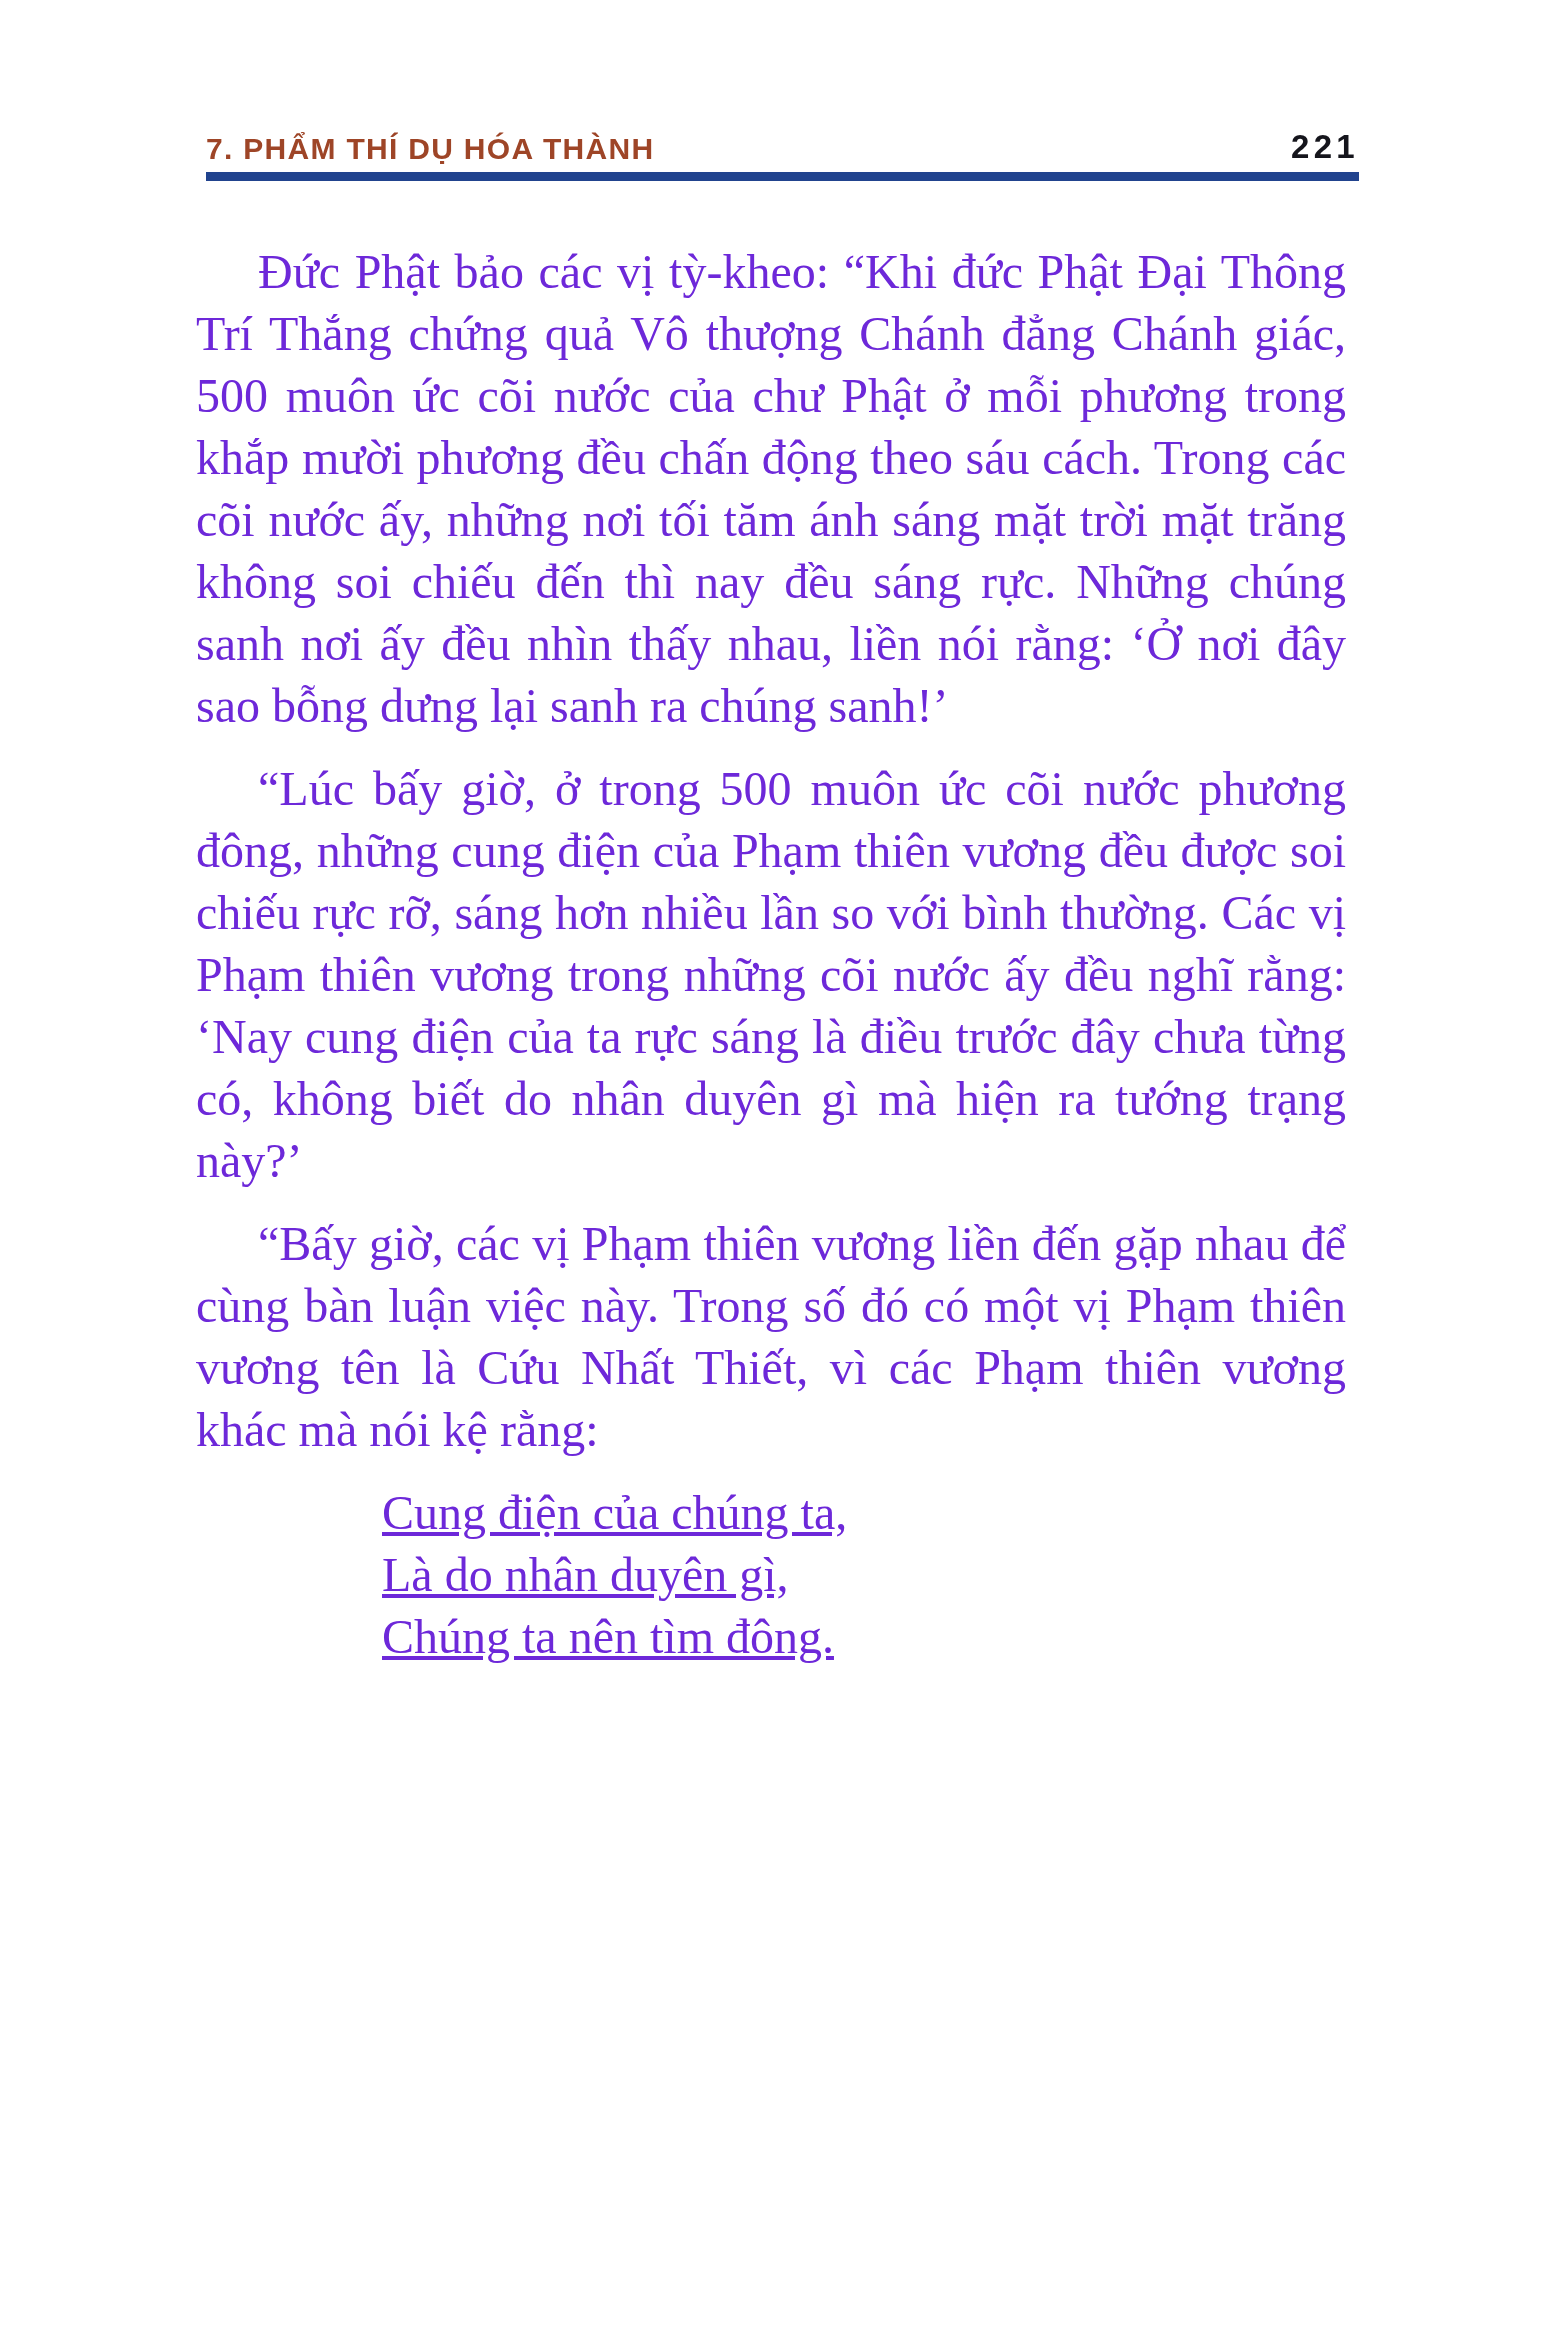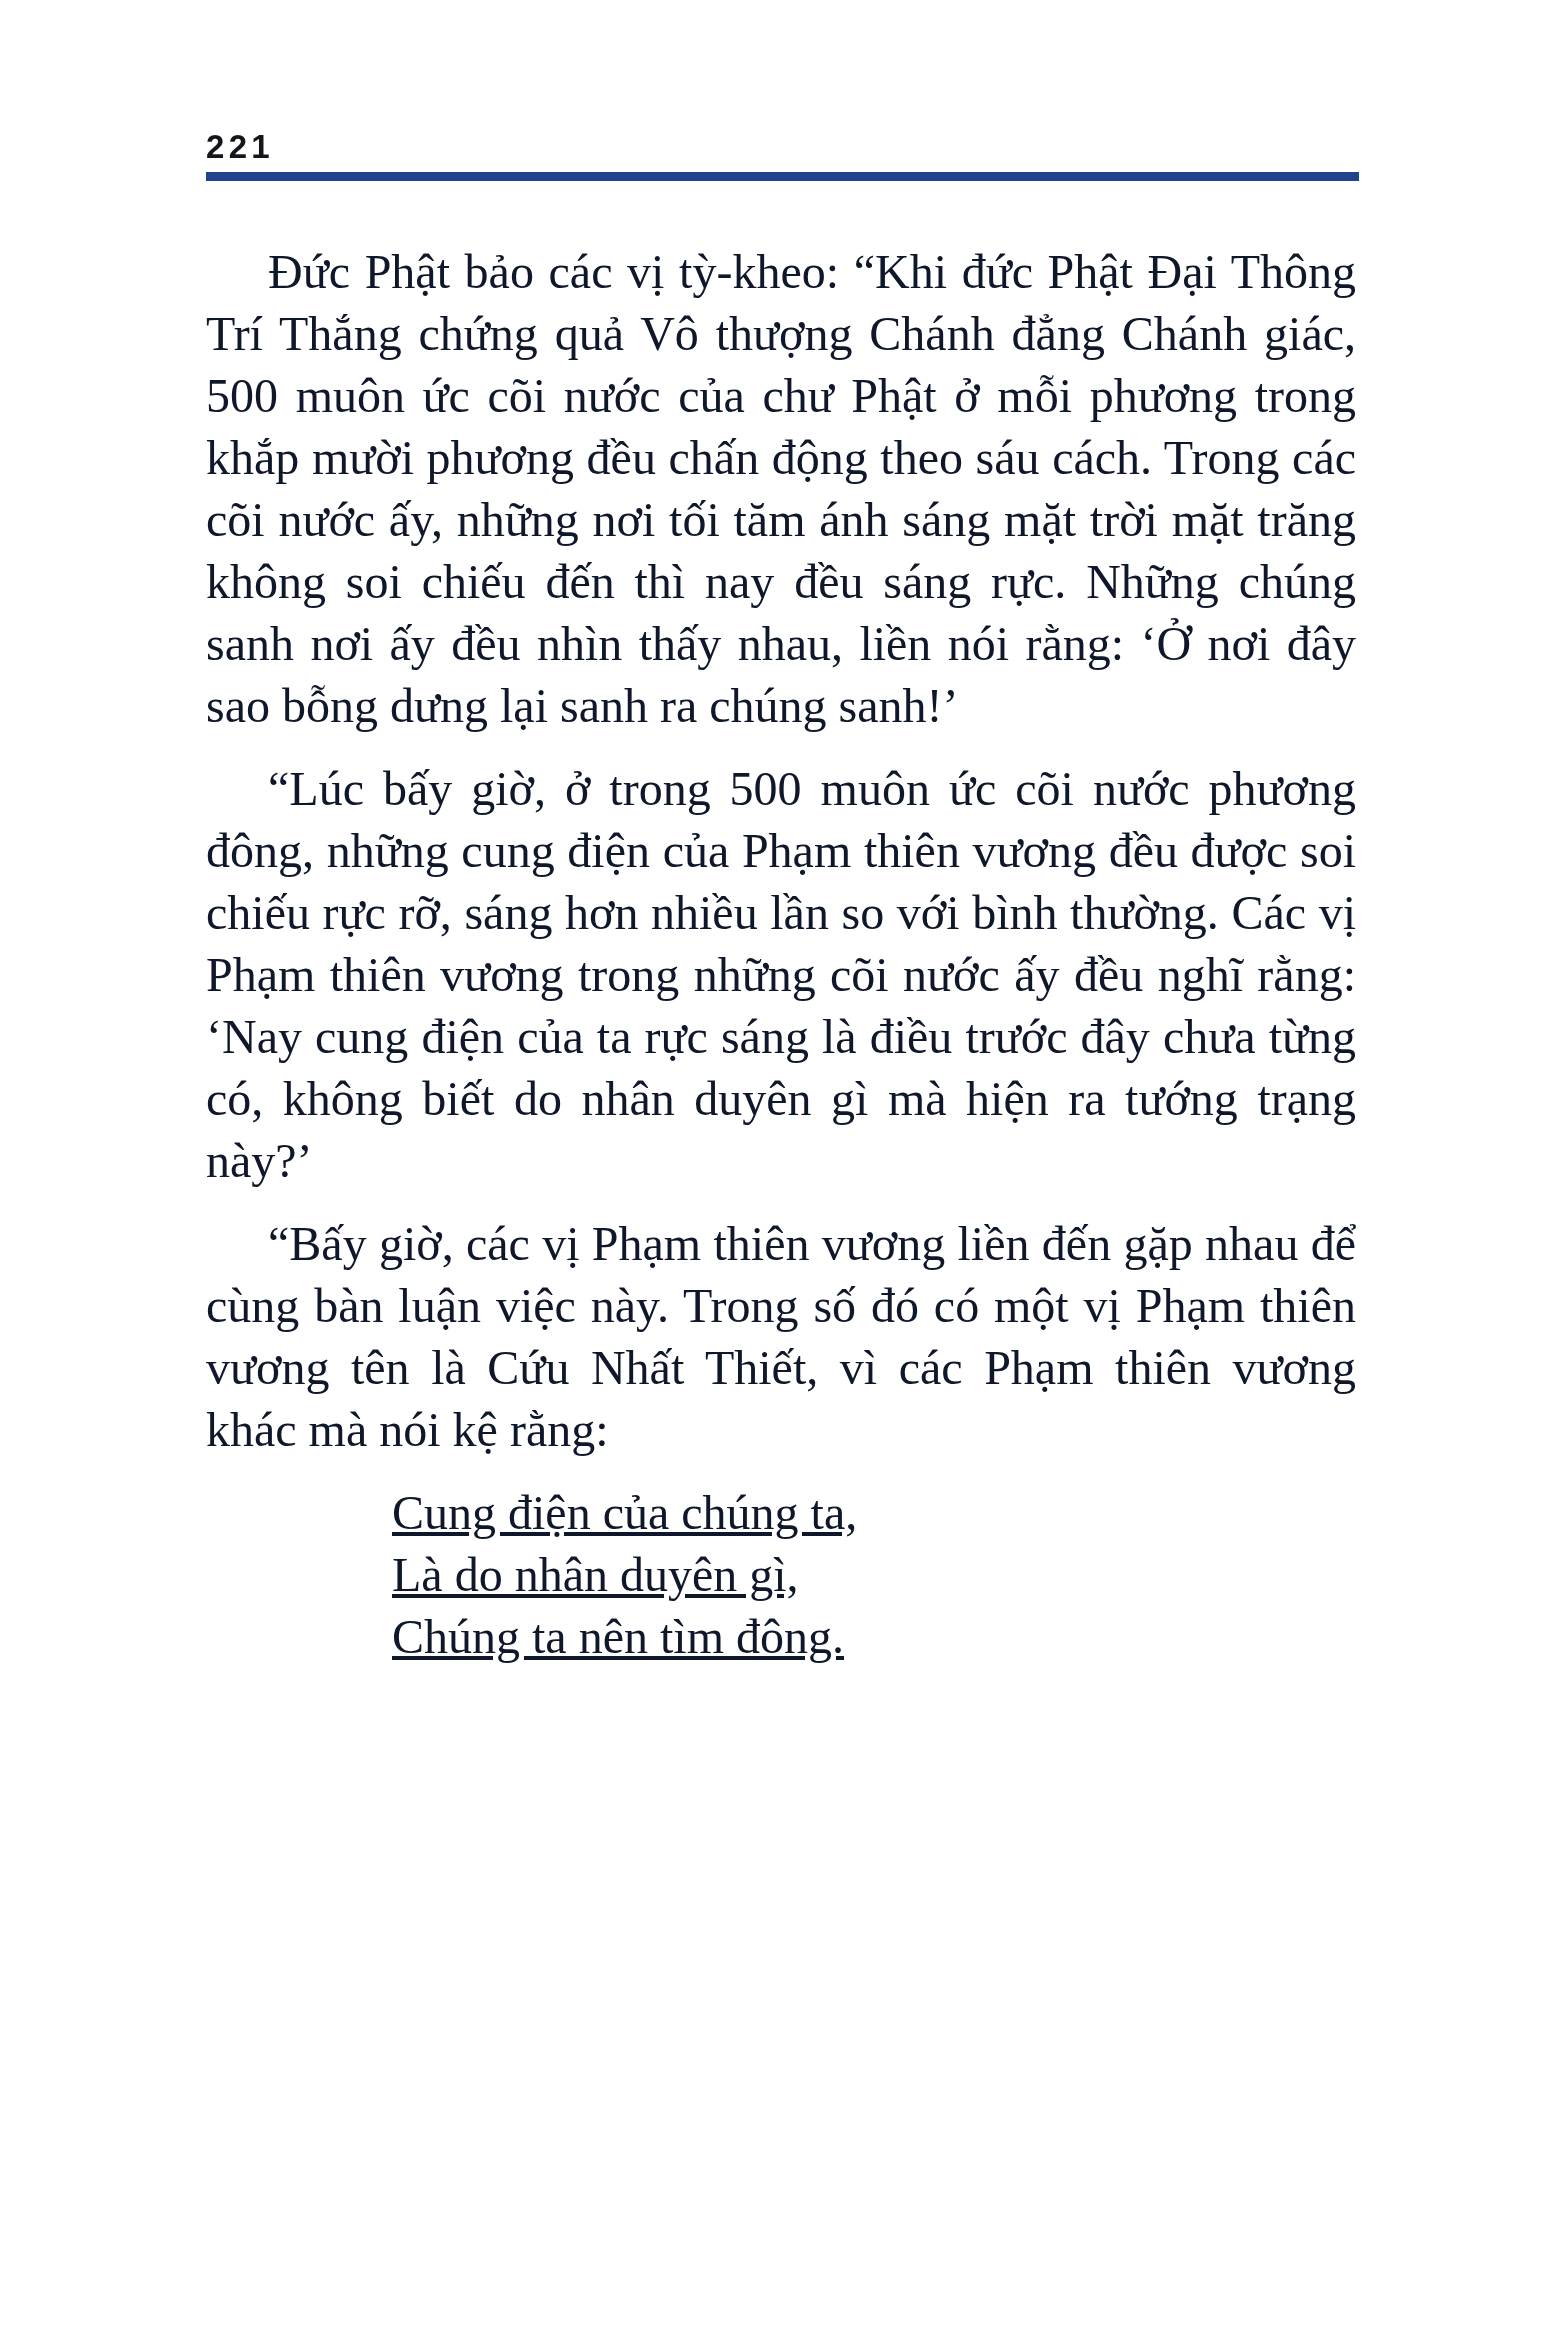--- a/index.html
+++ b/index.html
@@ -42,27 +42,27 @@
   .header-rule {
     position: absolute;
     left: 206px;
     width: 1153px;
     top: 172px;
     height: 8.7px;
     background: #21438E;
   }
   .text-body {
     position: absolute;
-    left: 206px;
+    left: 196px;
     width: 1150px;
     top: 241px;
     font-family: "Liberation Serif", "DejaVu Serif", serif;
     font-size: 48px;
     line-height: 62px;
-    color: #0f172a;
+    color: #6d28d9;
     text-align: justify;
   }
   .text-body p {
     margin: 0 0 21px 0;
     text-indent: 62px;
   }
   .verse-block {
     margin: 0 0 0 186px;
     text-align: left;
     text-decoration: underline;
@@ -70,20 +70,21 @@
   .verse-line {
     text-indent: 0;
   }
 </style>
 </head>
 <body>
 
 <div class="page">
 
   <div class="page-header">
+    <span class="chapter-title">7. PHẨM THÍ DỤ HÓA THÀNH</span>
     <span class="page-number">221</span>
   </div>
 
   <div class="header-rule"></div>
 
   <div class="text-body">
     <p>Đức Phật bảo các vị tỳ-kheo: “Khi đức Phật Đại Thông Trí Thắng chứng quả Vô thượng Chánh đẳng Chánh giác, 500 muôn ức cõi nước của chư Phật ở mỗi phương trong khắp mười phương đều chấn động theo sáu cách. Trong các cõi nước ấy, những nơi tối tăm ánh sáng mặt trời mặt trăng không soi chiếu đến thì nay đều sáng rực. Những chúng sanh nơi ấy đều nhìn thấy nhau, liền nói rằng: ‘Ở nơi đây sao bỗng dưng lại sanh ra chúng sanh!’</p>
     <p>“Lúc bấy giờ, ở trong 500 muôn ức cõi nước phương đông, những cung điện của Phạm thiên vương đều được soi chiếu rực rỡ, sáng hơn nhiều lần so với bình thường. Các vị Phạm thiên vương trong những cõi nước ấy đều nghĩ rằng: ‘Nay cung điện của ta rực sáng là điều trước đây chưa từng có, không biết do nhân duyên gì mà hiện ra tướng trạng này?’</p>
     <p>“Bấy giờ, các vị Phạm thiên vương liền đến gặp nhau để cùng bàn luận việc này. Trong số đó có một vị Phạm thiên vương tên là Cứu Nhất Thiết, vì các Phạm thiên vương khác mà nói kệ rằng:</p>
 

